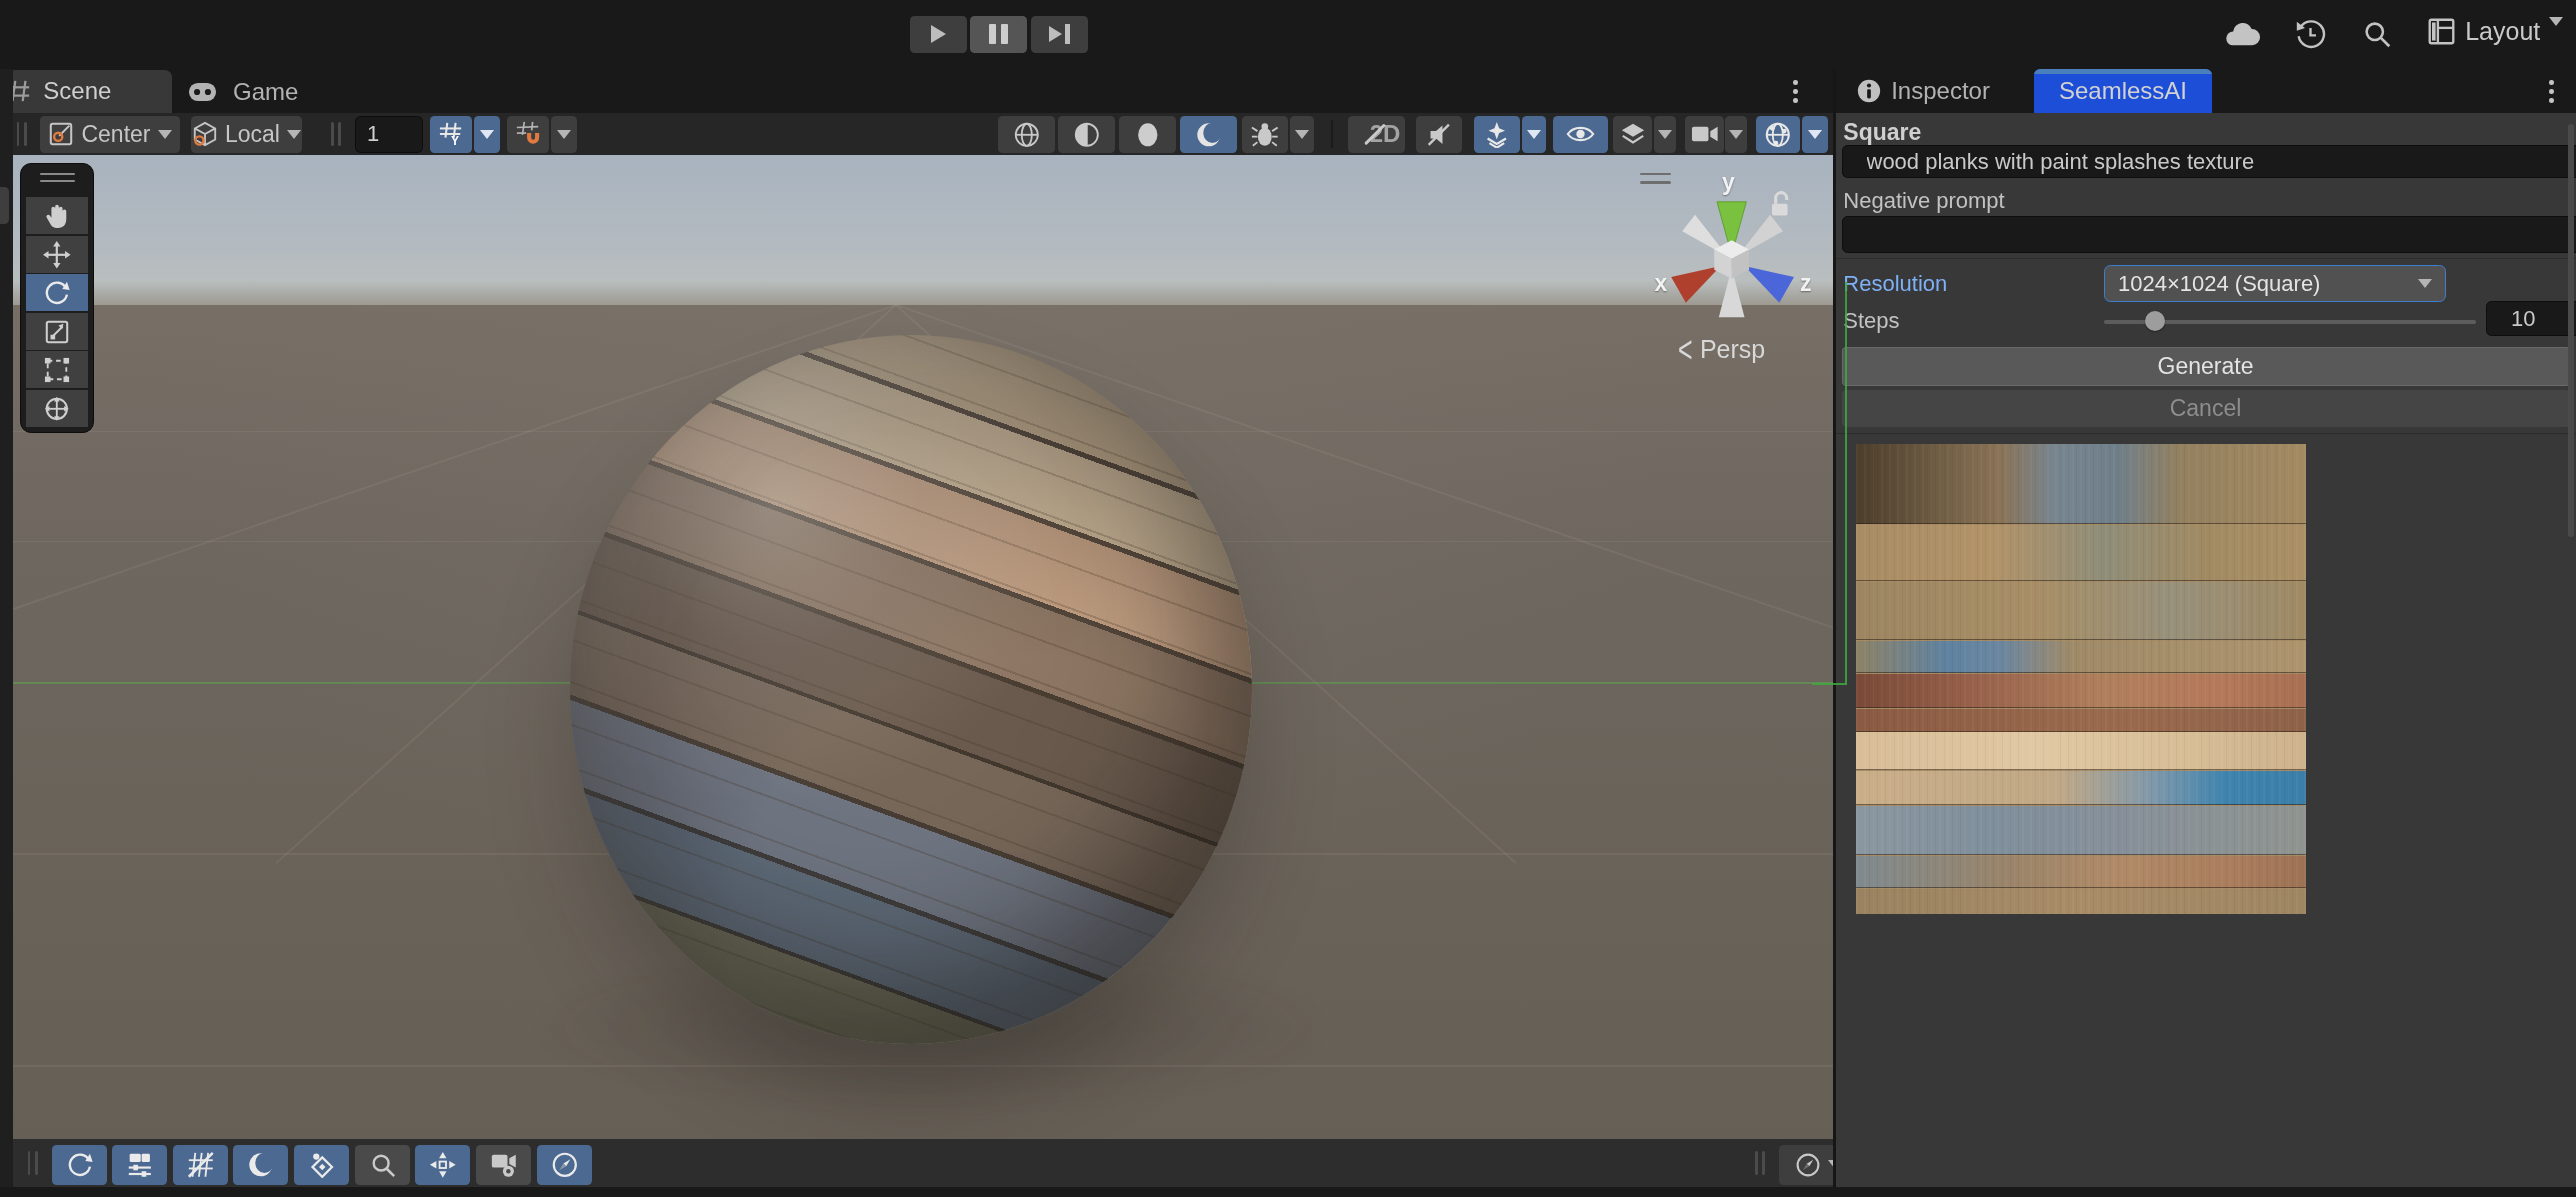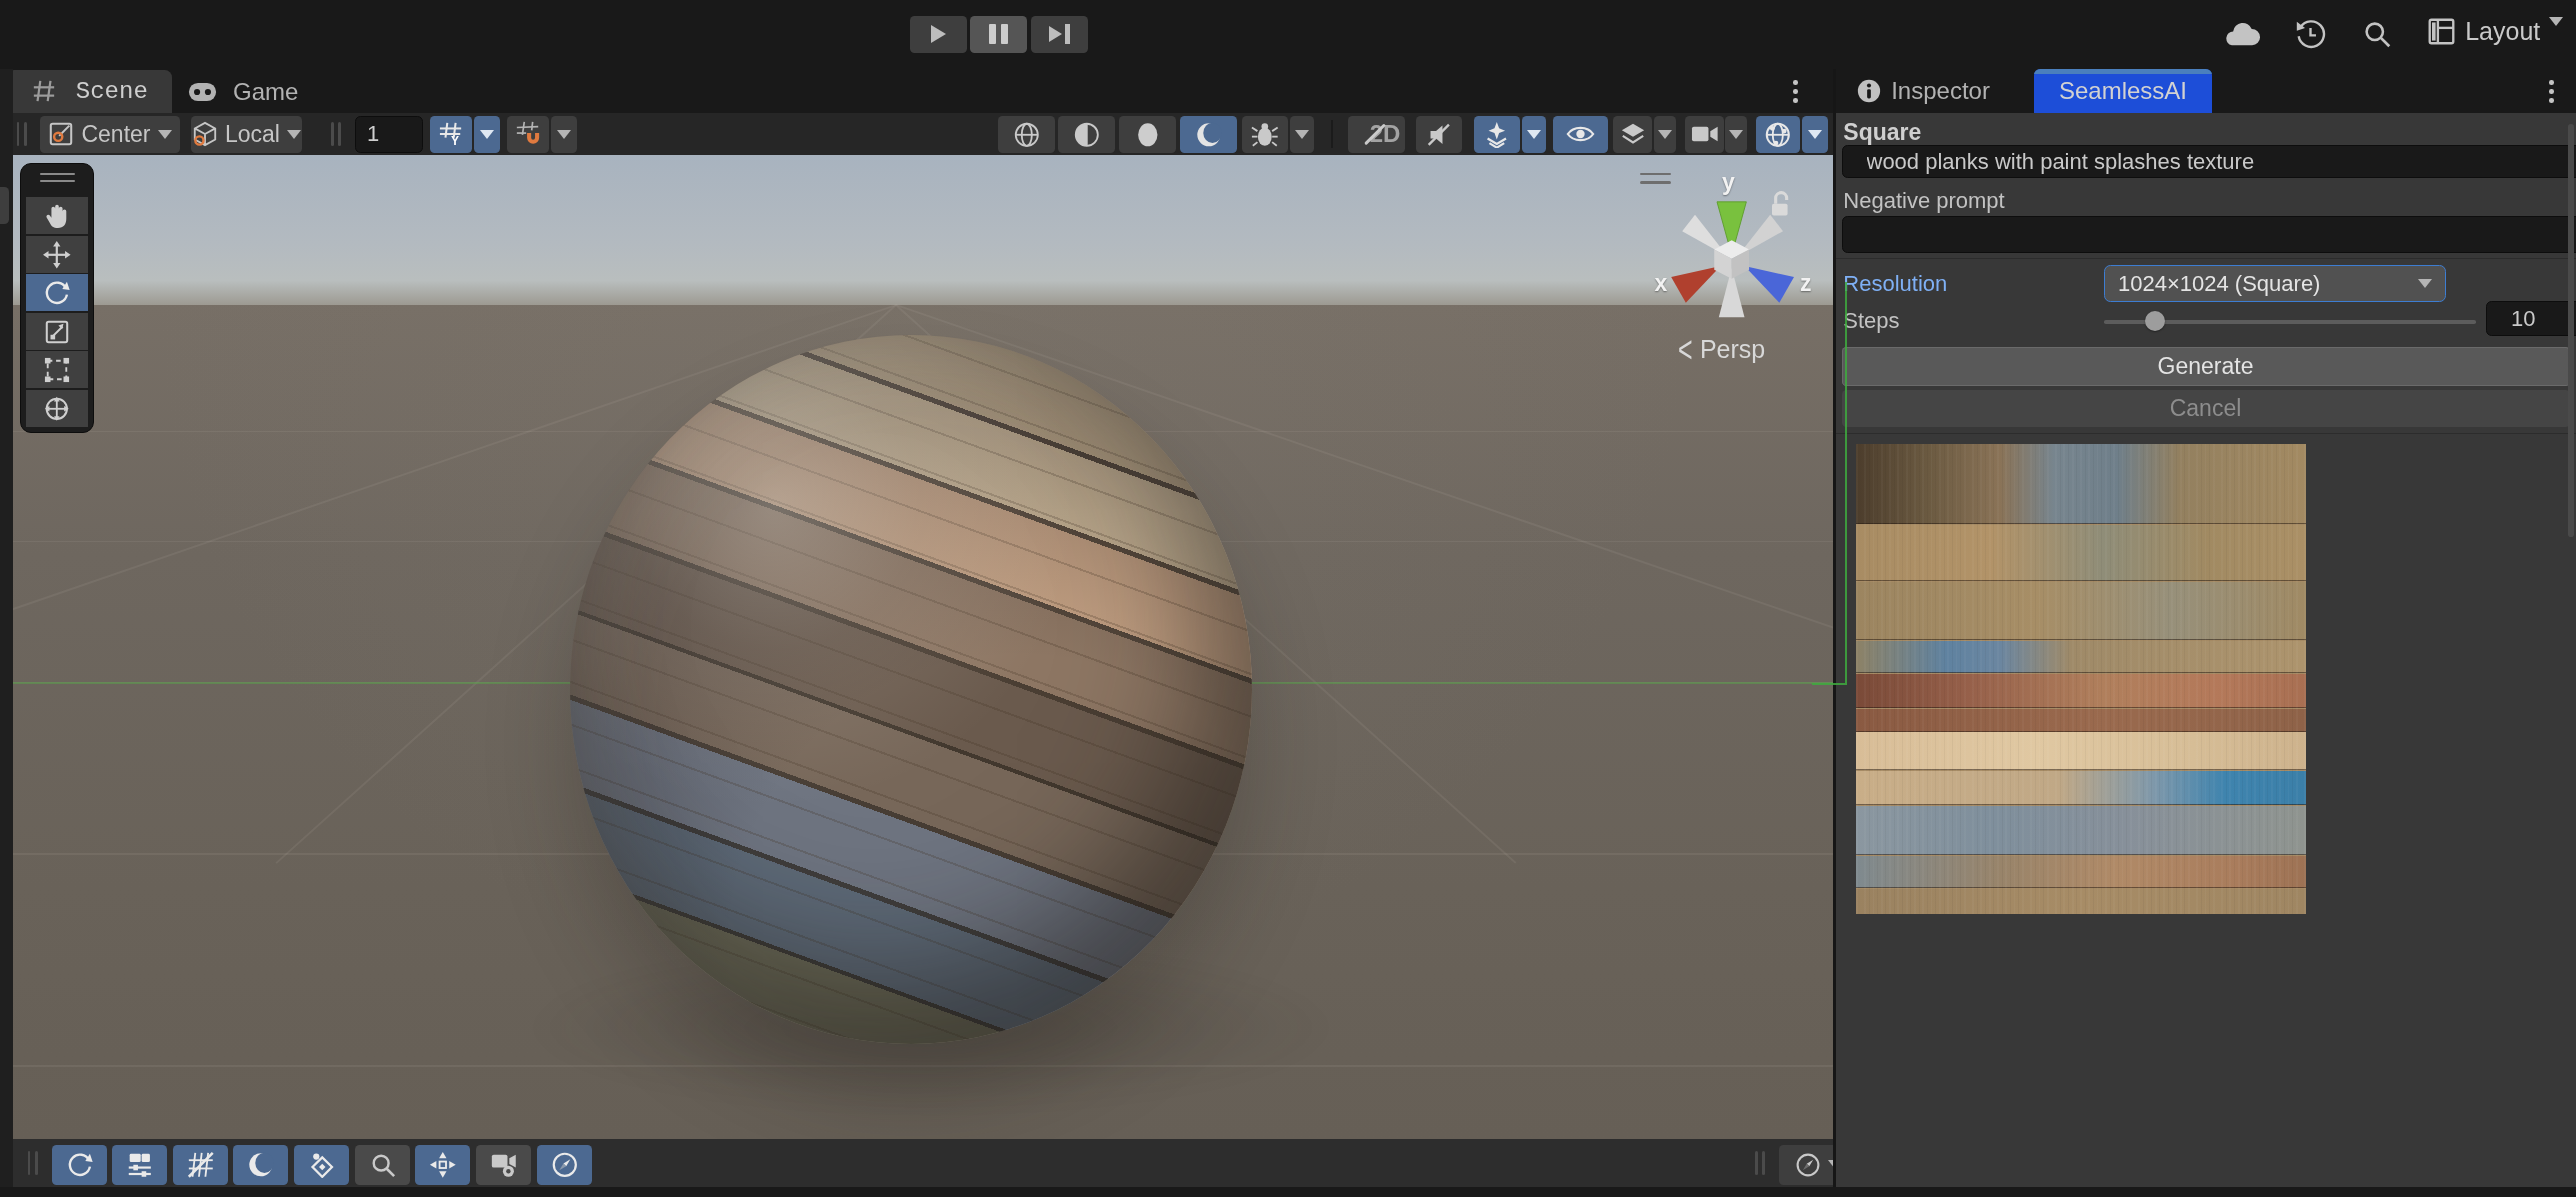--- a/index.html
+++ b/index.html
@@ -15,21 +15,21 @@
   .pausebars div{width:6.4px;height:20px;background:#cdcdcd;border-radius:0.9px;}
   .stepwrap{display:flex;align-items:center;gap:2.8px;}
   .stepbar{width:4.6px;height:20px;background:#bdbdbd;}
   .topico{top:18.4px;display:flex;align-items:center;justify-content:center;width:37px;height:33px;}
   #layoutgrp{display:flex;align-items:flex-start;gap:9.2px;top:16.5px;}
   #layoutgrp span{color:#c9c9c9;font-size:25px;}
   .caret{width:0;height:0;border-left:8.3px solid transparent;border-right:8.3px solid transparent;border-top:10px solid #b5b5b5;}
   .caret.sm{border-left-width:7.3px;border-right-width:7.3px;border-top-width:9.2px;}
   
   .tabstrip{background:#191919;height:44px;}
-  .tab-active{background:#383838;border-radius:7.3px 7.3px 0 0;display:flex;align-items:center;justify-content:center;gap:20px;color:#cfcfcf;font-size:24px;font-family:Liberation Mono, monospace;}
+  .tab-active{background:#383838;border-radius:7.3px 7.3px 0 0;display:flex;align-items:center;gap:12px;color:#cfcfcf;font-size:24px;}
   .tab-idle{display:flex;align-items:center;gap:9.2px;color:#b2b2b2;font-size:24px;}
   .kebab{display:flex;flex-direction:column;gap:4.6px;align-items:center;}
   .kebab div{width:4.6px;height:4.6px;border-radius:50%;background:#c4c4c4;}
   
   #scntools{left:0;top:113px;width:1833px;height:42px;background:#262626;border-bottom:0.9px solid #161616;}
   .hnd{display:flex;gap:4.6px;}
   .hnd div{width:2.8px;height:24px;background:#4b4b4b;border-radius:1.8px;}
   .tbtn{height:37px;top:2.8px;background:#3e3e3e;border-radius:4.6px;display:flex;align-items:center;justify-content:center;gap:7.3px;color:#c6c6c6;font-size:23px;}
   .tbtn.blue{background:#4c6991;}
   .tfield{background:#191919;border:0.9px solid #0d0d0d;border-radius:5.5px;color:#cfcfcf;font-size:22px;padding:0 11px;font-family:"Liberation Sans",sans-serif;outline:none;}

